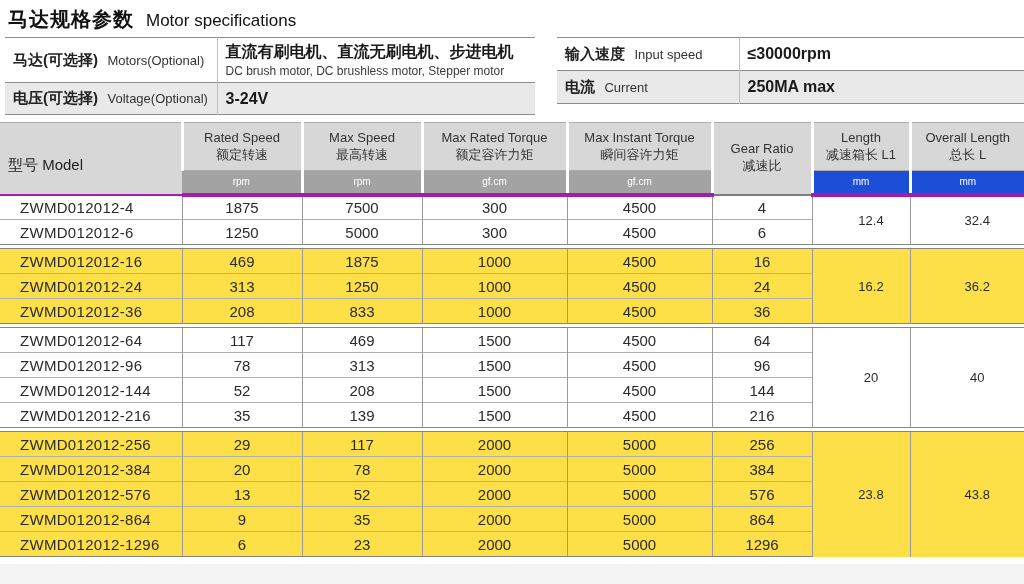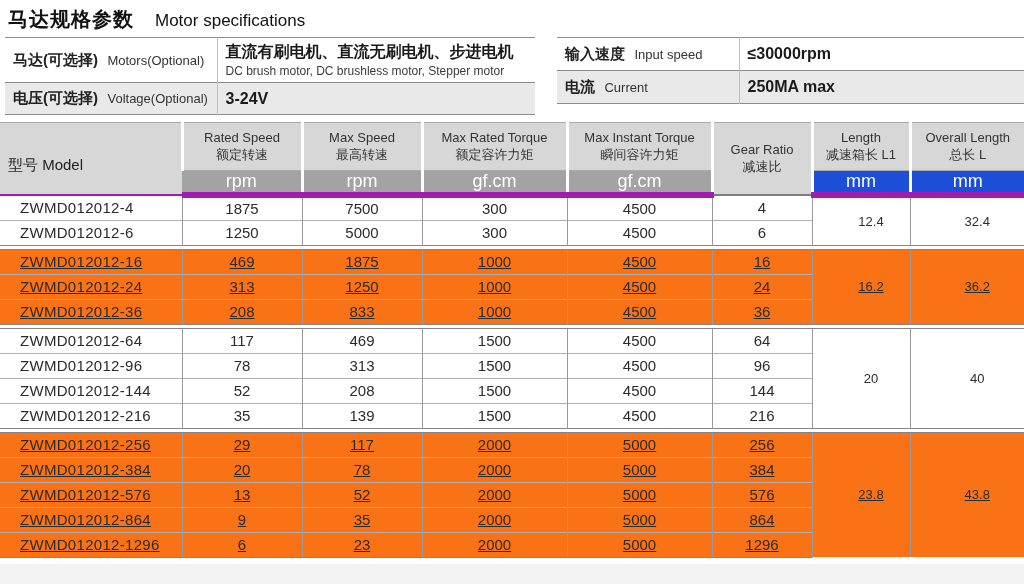--- a/index.html
+++ b/index.html
@@ -3,21 +3,21 @@
 <meta charset="utf-8">
 <style>
   * { margin:0; padding:0; box-sizing:border-box; }
   html,body { width:1024px; height:584px; background:#fff;
     font-family:"Liberation Sans", sans-serif; }
   .page { position:relative; width:1024px; height:584px; background:#fff; overflow:hidden; }
 
   
   .title { position:absolute; left:8px; top:6px; color:#111; }
   .title .zh { font-size:20px; font-weight:bold; letter-spacing:1px; }
-  .title .en { font-size:17px; font-weight:normal; margin-left:21px; }
+  .title .en { font-size:17px; font-weight:normal; margin-left:12px; }
 
   
   table { border-collapse:collapse; }
   .info { position:absolute; top:37px; table-layout:fixed; }
   .info.left  { left:5px;   width:530px; }
   .info.right { left:557px; width:467px; }
   .info tr { border-top:1px solid #8c8c8c; }
   .info tr:last-child { border-bottom:1px solid #8c8c8c; }
   .info tr.alt { background:#e9e9e9; }
   .info td { vertical-align:middle; padding:4px 8px; }
@@ -36,29 +36,29 @@
   .spec { position:absolute; left:0; top:122px; width:1024px; table-layout:fixed; }
   .spec thead th { background:#d7d7d7; font-weight:normal; color:#333;
     border-left:3px solid #fff; border-top:1px solid #ababab; text-align:center; }
   .spec thead th:first-child { border-left:none; }
   .spec thead tr.top { height:48px; }
   .spec thead tr.units { height:24px; }
   .spec thead .hl { font-size:13px; line-height:1.3; }
   .spec th.model-h { text-align:left; padding:14px 0 0 8px; font-size:15px; color:#222;
     border-bottom:2px solid #a21caf; }
   .spec th.gear-h { border-bottom:2px solid #7d7d7d; }
-  .spec tr.units th { background:#a3a3a3; color:#fff; font-size:18px; font-weight:normal;
-    border-bottom:6px solid #a21caf;margin-top:47px; }
+  .spec tr.units th { background:#a3a3a3; color:#fff; font-size:10px; font-weight:normal;
+    border-bottom:4px solid #a21caf;margin-top:47px; }
   .spec tr.units th.mm { background:#1d4ed8; }
 
   .spec tbody td { height:25px; font-size:15px; color:#2b2b2b; text-align:center;
     border-left:1px solid #9a9a9a; border-top:1px solid #b0b0b0; background:#fff; }
   .spec tbody td:first-child { border-left:none; text-align:left; padding-left:20px;
     letter-spacing:0.3px; }
-  .spec tbody tr.shaded td { background:#f97316;text-decoration:underline; }
+  .spec tbody tr.shaded td { background:#fde047; }
   .spec tbody tr.spacer td { height:4px; background:#fff; border-left:none;
     border-top:1px solid #858585; border-bottom:1px solid #858585; padding:0; }
   .spec tbody tr:last-child td { border-bottom:1px solid #858585; }
   .spec td.merged { font-size:13px;padding-left:20px; }
 
   .bottom-strip { position:absolute; left:0; top:564px; width:1024px; height:20px;
     background:#f3f3f3; }
 </style>
 </head>
 <body>

